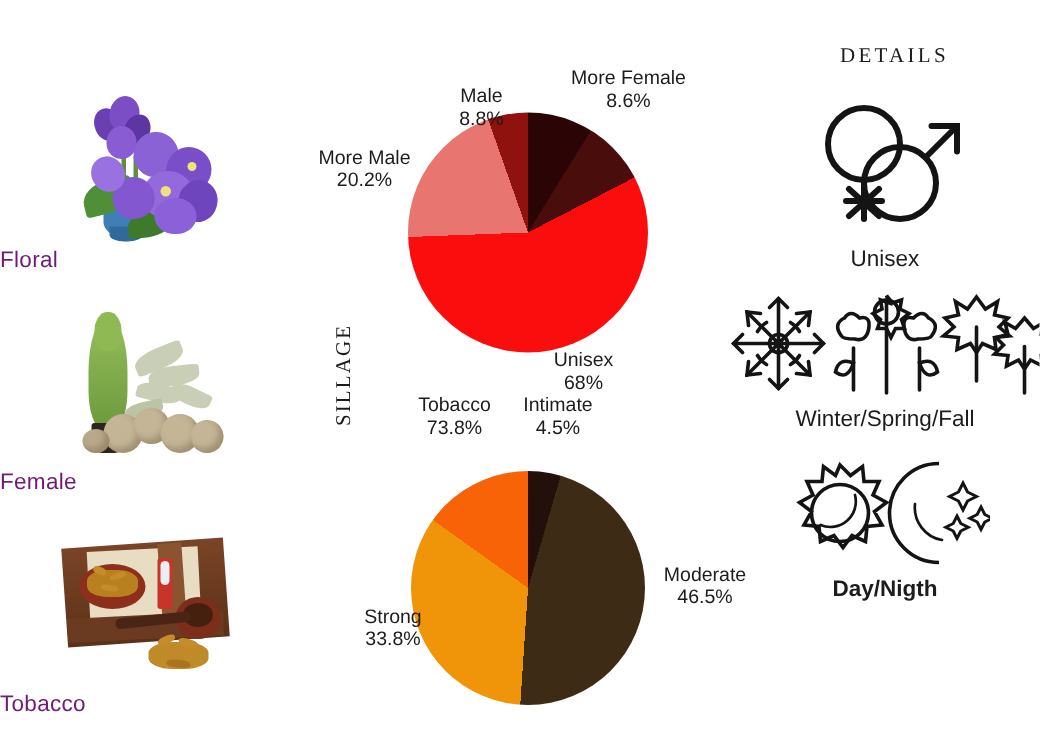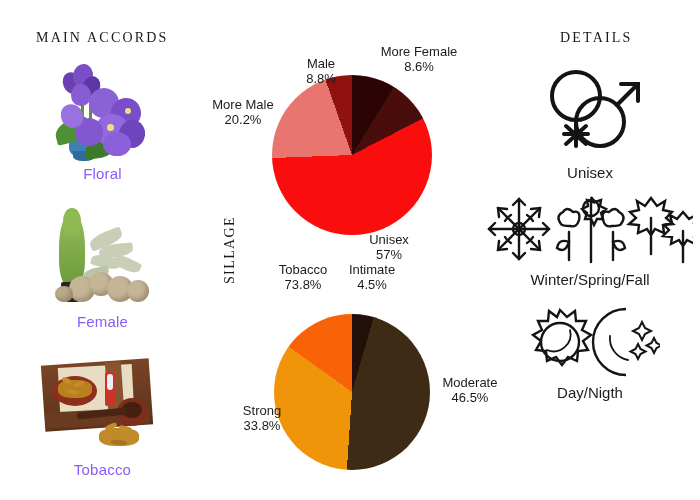--- a/index.html
+++ b/index.html
@@ -40,23 +40,22 @@
     position: relative;
     height: 148px;
   }
   .accord-art {
     position: relative;
     width: 140px;
     height: 106px;
     margin: 0 auto;
   }
   .accord-label {
-    text-align: center;
     font-size: 15px;
-    color: #8b5cf6;
+    color: #701a75;
     margin-top: 1px;
     letter-spacing: .2px;
   }
 
   
   .petal {
     position: absolute;
     border-radius: 50% 50% 48% 48%;
   }
   .leaf {
@@ -175,21 +174,20 @@
     color: #1c1c1c;
     margin-top: 2px;
   }
   .ico { display: block; }
 </style>
 </head>
 <body>
 
 <div id="page">
 
-  <div class="col-header" id="accords-header">MAIN ACCORDS</div>
 
   <div class="col-header" id="details-header">DETAILS</div>
 
   <div id="accords-col">
 
     <div class="accord">
       <div class="accord-art">
         <div class="pot" style="left:36px; top:78px; width:30px; height:22px;"></div>
         <div class="pot" style="left:40px; top:93px; width:22px; height:10px; background:#2e6a9c;"></div>
         <div class="stem" style="left:48px; top:40px; width:3px; height:42px;"></div>
@@ -282,21 +280,21 @@
     <span class="pct">8.6%</span>
   </div>
 
   <div class="pie-label c" style="left:200px; top:97px; width:86px;text-align:center;">
     <span>More Male</span>
     <span class="pct">20.2%</span>
   </div>
 
   <div class="pie-label c" style="left:352px; top:232px; width:74px;">
     <span>Unisex</span>
-    <span class="pct">57%</span>
+    <span class="pct">68%</span>
   </div>
 
   <div id="sillage-axis">SILLAGE</div>
 
   <div class="pie-wrap" id="sillage-pie-wrap" style="left:274px; top:314px; width:156px; height:156px;">
     <div class="pie" id="sillage-pie" style="left: 0px; top: 0px; width: 156px; height: 156px; background: conic-gradient(rgb(36, 16, 10) 0deg, rgb(36, 16, 10) 16.216deg, rgb(61, 43, 22) 16.216deg, rgb(61, 43, 22) 183.784deg, rgb(240, 148, 10) 183.784deg, rgb(240, 148, 10) 305.586deg, rgb(249, 99, 7) 305.586deg, rgb(249, 99, 7) 360deg);"></div>
   </div>
 
   <div class="pie-label c" style="left:336px; top:262px; width:72px;">
     <span>Intimate</span>
@@ -370,21 +368,21 @@
           </g>
           <g transform="translate(196,42)">
             <path d="M0 -24 l6 7 7 -4 -2 8 8 2 -5 5 6 6 -9 1 1 7 -8 -4 -4 6 -4 -6 -8 4 1 -7 -9 -1 6 -6 -5 -5 8 -2 -2 -8 7 4z"></path>
             <path d="M0 -5 L0 26"></path>
           </g>
         </svg>
       </div>
       <div class="detail-label">Winter/Spring/Fall</div>
     </div>
 
-    <div class="detail" style="margin-top:14px;">
+    <div class="detail" style="margin-top:14px;font-weight:bold;">
       <div class="detail-art" style="height:80px;">
         <svg class="ico" width="140" height="74" viewBox="0 0 140 74" fill="none" stroke="#141414" stroke-width="2.4" stroke-linecap="round">
 
           <g transform="translate(40,37)">
             <path d="M0 -32 l7 7 8 -6 1 10 10 0 -4 9 9 5 -8 6 5 9 -10 1 -1 10 -9 -4 -6 8 -6 -8 -9 4 -1 -10 -10 -1 5 -9 -8 -6 9 -5 -4 -9 10 0 1 -10 8 6z"></path>
             <circle cx="0" cy="0" r="19"></circle>
             <path d="M-13 8 A 17 17 0 0 0 10 -12" stroke-width="1.8"></path>
           </g>
 
           <g transform="translate(92,37)">

